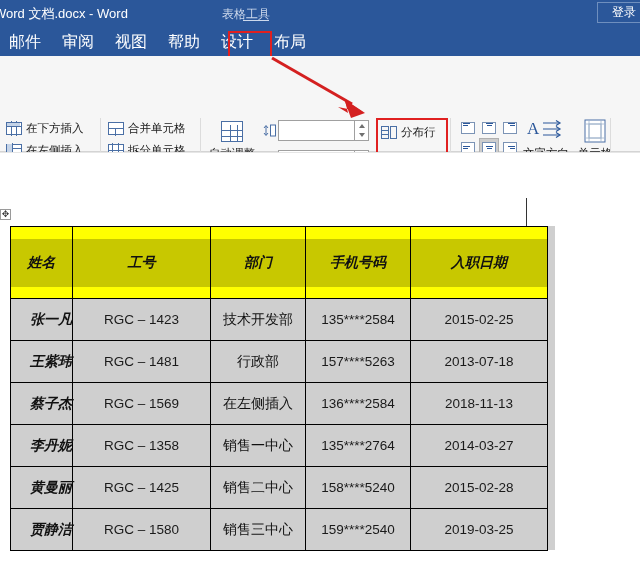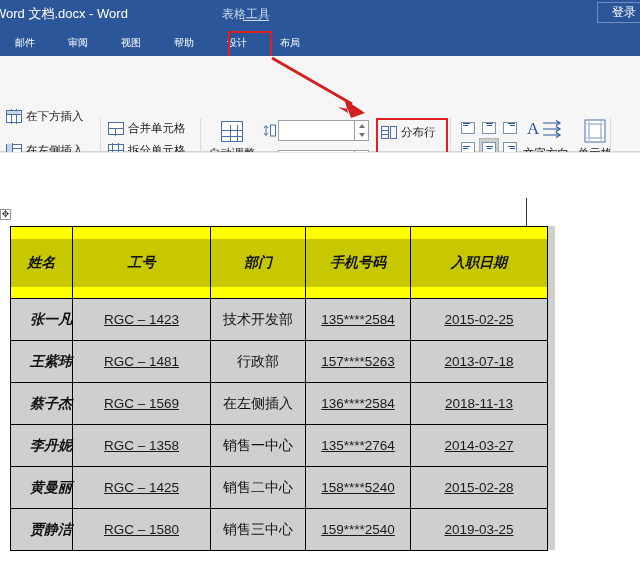--- a/index.html
+++ b/index.html
@@ -39,21 +39,21 @@
     display: flex; align-items: center; justify-content: center;
   }
 
   
   .tabstrip {
     position: absolute; left: 0; top: 28px; width: 640px; height: 28px;
     background: #2b579a;
   }
   .tab {
     position: absolute; top: 4px; height: 21px;
-    color: #ffffff; font-size: 10px;
+    color: #ffffff; font-size: 16px;
     display: flex; align-items: center; justify-content: center;
     white-space: nowrap; padding: 0 4px;
   }
   .lamp {
     position: absolute; left: 311px; top: 33px;
     width: 16px; height: 18px;
   }
   .searchlabel {
     position: absolute; left: 333px; top: 33px;
     color: #ffffff; font-size: 12.5px; white-space: nowrap;
@@ -209,21 +209,21 @@
     height: 42px;
   }
   td.cell.name {
     font-weight: bold; font-style: italic;
     font-family: "DejaVu Sans", "Liberation Sans", sans-serif;
     font-size: 14px;
     text-align: right;
   }
   td.cell.mono {
     font-family: "Liberation Sans", sans-serif;
-    font-size: 13.5px; color: #1a1a1a; text-decoration: underline;
+    font-size: 13.5px; color: #1a1a1a;
   }
   .table-rightpad {
     position: absolute; top: 73px; left: 547px; width: 8px; height: 324px;
     background: #cfcfcf;
   }
 
   
   .arrow-svg { position: absolute; left: 0; top: 0; width: 640px; height: 576px; pointer-events: none; }
 </style>
 </head>
@@ -250,21 +250,21 @@
     <svg class="lamp" viewBox="0 0 16 18">
       <path d="M8 2.2c-2.3 0-4 1.7-4 3.9 0 1.5.8 2.4 1.5 3.2.4.5.6.9.6 1.4h3.8c0-.5.2-.9.6-1.4.7-.8 1.5-1.7 1.5-3.2 0-2.2-1.7-3.9-4-3.9z" fill="none" stroke="#ffffff" stroke-width="1.1"></path>
       <path d="M6.1 12.2h3.8M6.6 14.2h2.8" stroke="#ffffff" stroke-width="1.1" fill="none"></path>
     </svg>
     <div class="searchlabel">操作说明搜索</div>
   </div>
   <div class="tab-red-box"></div>
 
   <div class="ribbon">
 
-    <div class="ribbon-item" style="left:6px;top:50px;text-align:right;">
+    <div class="ribbon-item" style="left:6px;top:62px;text-align:right;">
       <span class="mini-ico">
         <span class="tg fill"></span>
         <span class="tg-h" style="top:5px;"></span>
         <span class="tg-v" style="left:5px;"></span>
         <span class="tg-v" style="left:10px;"></span>
         <span class="tg-shade" style="left:1px;top:2px;width:13px;height:3px;background:#c5d4e8;"></span>
       </span>
       <span class="lbl">在下方插入</span>
     </div>
     <div class="ribbon-item" style="left:6px;top:84px;">

